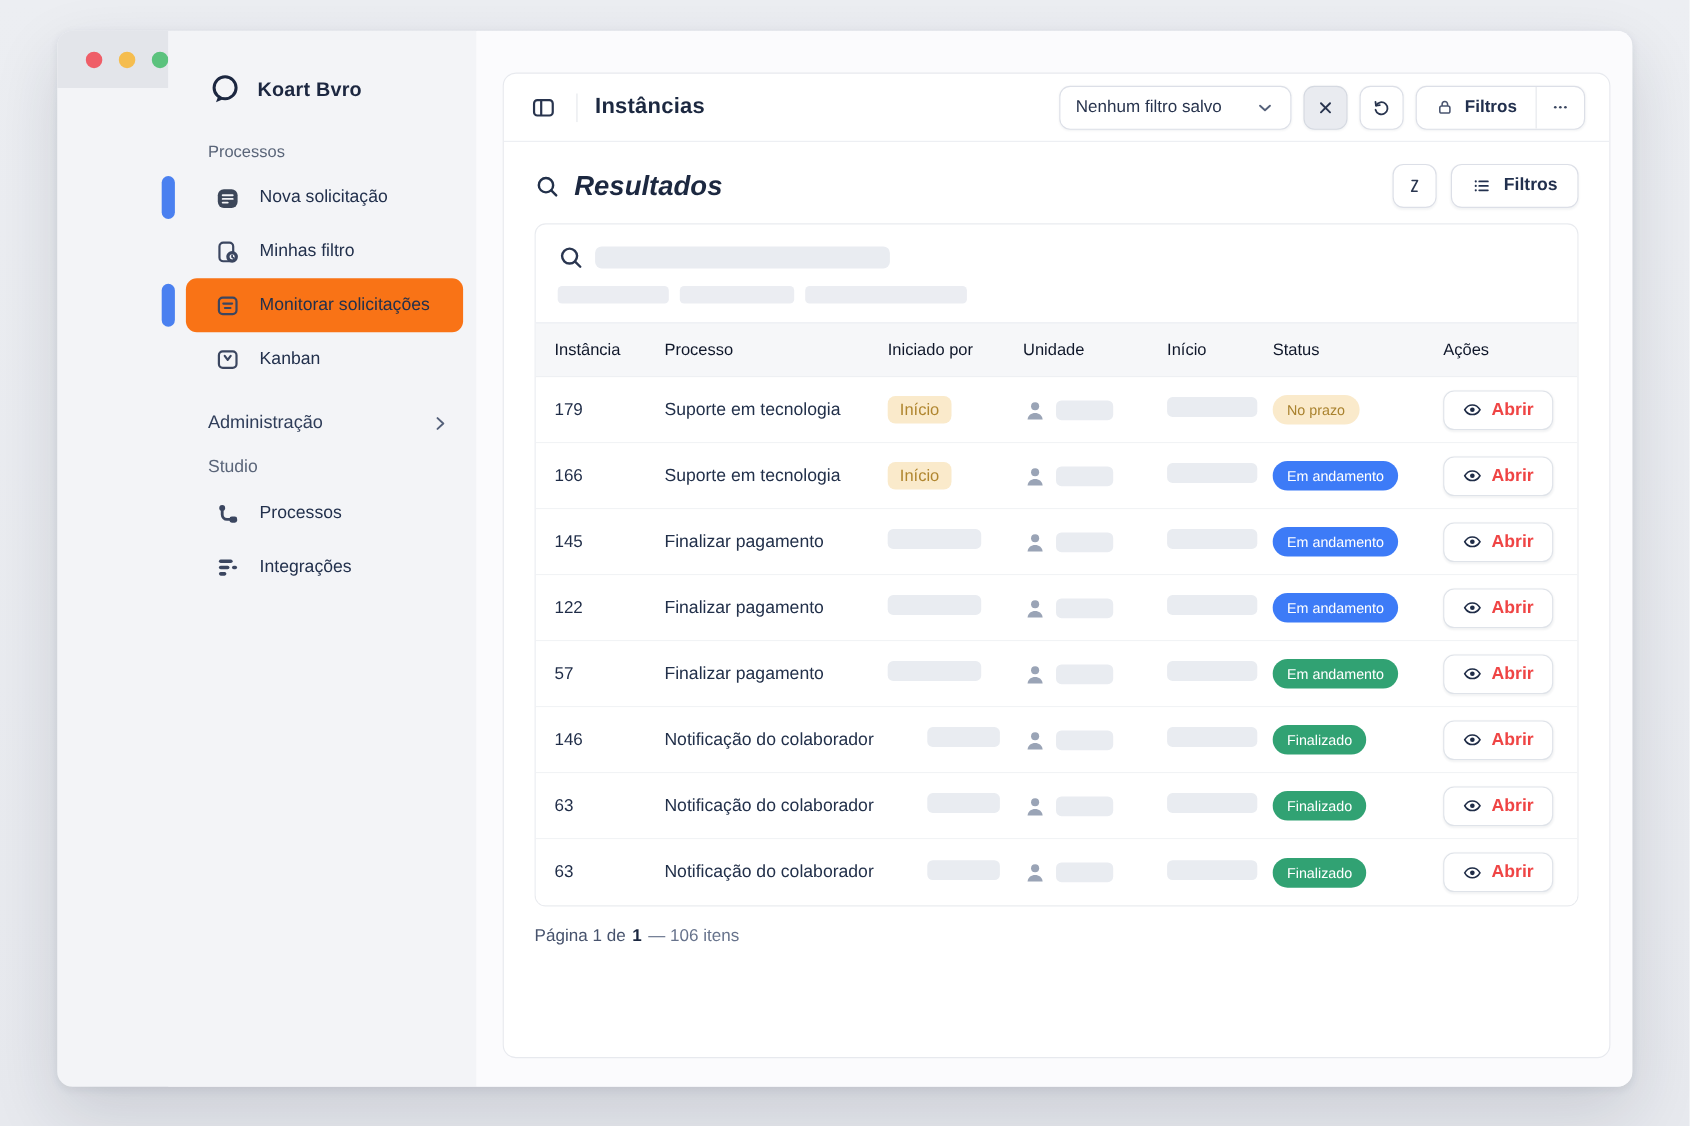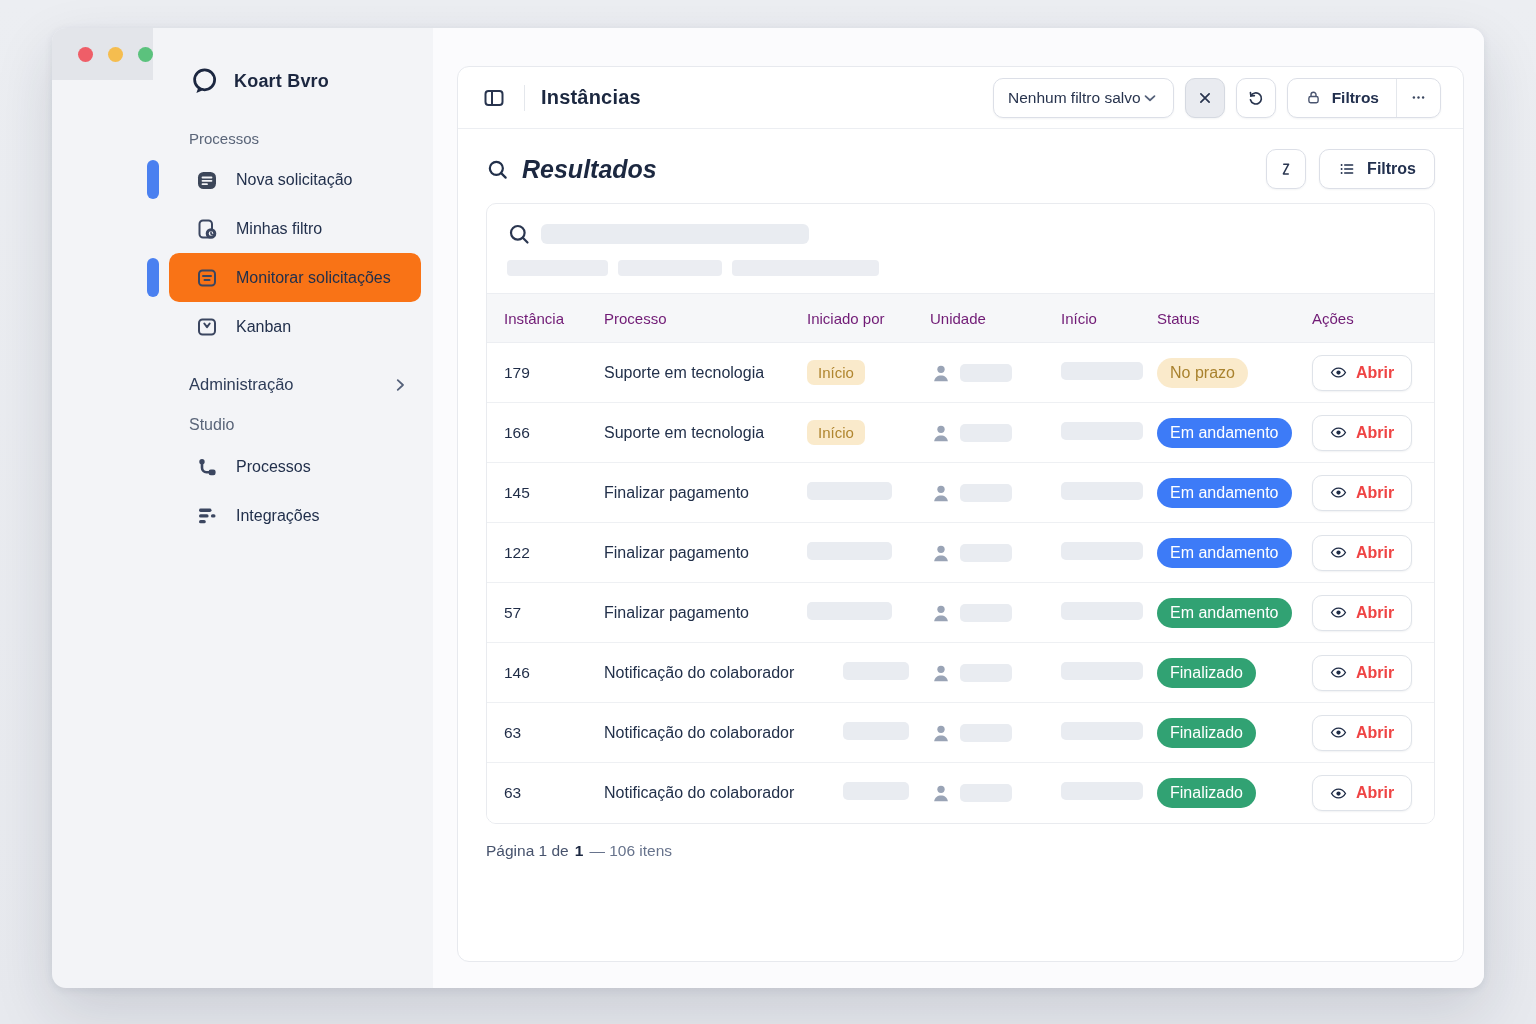--- a/index.html
+++ b/index.html
@@ -59,21 +59,21 @@
   .icon-ghost-btn { background:none; border:none; cursor:pointer; display:flex; color:#28344e; padding:2px; }
   .icon-ghost-btn svg { width:24px; height:24px; }
   .v-div { width:1px; height:26px; background:#e4e7ec; }
   .panel-title { font-size:20px; font-weight:700; color:#1c2840; letter-spacing:.2px; }
   .ph-right { margin-left:auto; display:flex; align-items:center; gap:11px; }
   .hbtn {
     height:40px; border:1px solid #dcdfe7; border-radius:10px; background:#fff;
     display:inline-flex; align-items:center; justify-content:center; cursor:pointer;
     box-shadow:0 1px 2px rgba(20,30,55,.05); color:#28344e; font-family:inherit;
   }
-  .filter-select { padding:0 14px; font-size:15.5px; color:#28344e; }
+  .filter-select { padding:0 14px; gap:30px; font-size:15.5px; color:#28344e; }
   .filter-select svg, .hbtn svg { width:18px; height:18px; }
   .square-btn { width:40px; }
   .x-btn { background:#e9ebf0; border-color:#d5d9e1; }
   .btn-group { display:flex; align-items:stretch; height:40px; border:1px solid #dcdfe7; border-radius:10px; background:#fff; box-shadow:0 1px 2px rgba(20,30,55,.05); overflow:hidden; }
   .btn-seg { display:flex; align-items:center; gap:10px; padding:0 17px; font-size:15.5px; font-weight:600; color:#22304e; cursor:pointer; background:none; border:none; font-family:inherit; }
   .btn-seg svg { width:17px; height:17px; color:#4a5570; }
   .group-div { width:1px; background:#e4e7ec; }
   .btn-seg.more { padding:0 13px; }
 
   .panel-content { flex:1; padding:16px 28px 24px; display:flex; flex-direction:column; min-height:0; }
@@ -90,34 +90,34 @@
   .sz-top { display:flex; align-items:center; gap:10px; }
   .sz-top svg { width:24px; height:24px; color:#2a3650; }
   .skel { display:inline-block; background:#e9ecf1; border-radius:5px; height:18px; }
   .skel-search { width:268px; height:20px; border-radius:6px; }
   .sz-chips { display:flex; gap:10px; margin-top:14px; padding-left:0; }
   .skel-chip { height:16px; border-radius:4px; background:#ebedf2; }
   .chip-1 { width:101px; } .chip-2 { width:104px; } .chip-3 { width:147px; }
 
   .tgrid { display:grid; grid-template-columns:100px 203px 123px 131px 96px 155px 139px 1fr; align-items:center; padding:0 17px; }
   .thead { height:50px; background:#f6f7f9; border-top:1px solid #eceef2; border-bottom:1px solid #eceef2; }
-  .hcell { font-size:15px; font-weight:500; color:#701a75; }
+  .hcell { font-size:15px; font-weight:500; color:#0f172a; }
   .trow { height:60px; border-bottom:1px solid #eef0f3; background:#fff; }
   .trow:last-child { border-bottom:none; }
   .c-id { font-size:15.5px; color:#1f2c47; }
   .c-proc { font-size:16px; color:#22304a; }
   .mini-badge {
     display:inline-block; padding:4px 11px; border-radius:7px; font-size:15px;
     background:var(--badge-amber-bg,#faeacb); color:var(--badge-amber-text,#b0862f);
   }
   .c-unit { display:flex; align-items:center; gap:8px; }
   .c-unit svg { width:22px; height:22px; color:#9aa4b6; flex:none; }
   .skel-unit { width:52px; } .skel-start { width:82px; }
   .skel-init { width:85px; } .skel-init-sm { width:66px; margin-left:36px; }
-  .pill { display:inline-block; padding:6px 13px; border-radius:999px; font-size:16px; font-weight:500; white-space:nowrap; }
+  .pill { display:inline-block; padding:6px 13px; border-radius:999px; font-size:13px; font-weight:500; white-space:nowrap; }
   .pill-warning { background:var(--status-warning-bg,#faeacb); color:var(--status-warning-text,#a9822e); }
   .pill-info { background:var(--status-info-bg,#3d7bf7); color:#fff; }
   .pill-success { background:var(--status-success-bg,#31a273); color:#fff; }
   .open-btn {
     display:inline-flex; align-items:center; gap:9px; padding:8px 17px;
     border:1px solid #dfe3e9; border-radius:10px; background:#fff; cursor:pointer;
     box-shadow:0 1px 2px rgba(20,30,55,.06); font-family:inherit;
     font-size:16px; font-weight:600; color:#ef4444;
   }
   .open-btn svg { width:17px; height:17px; color:#1f2c47; }

